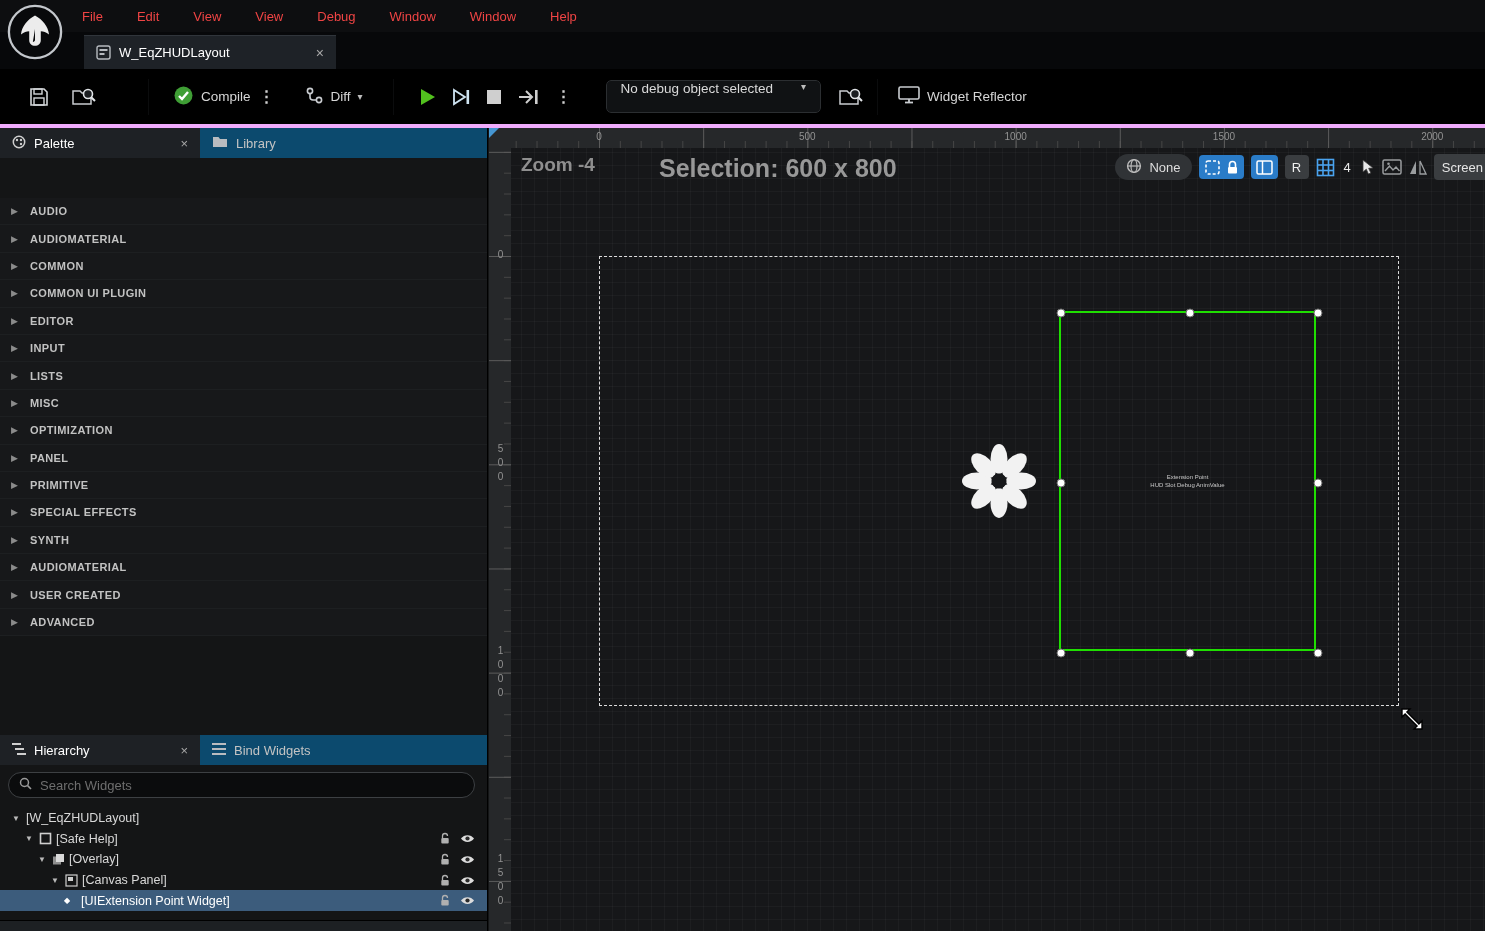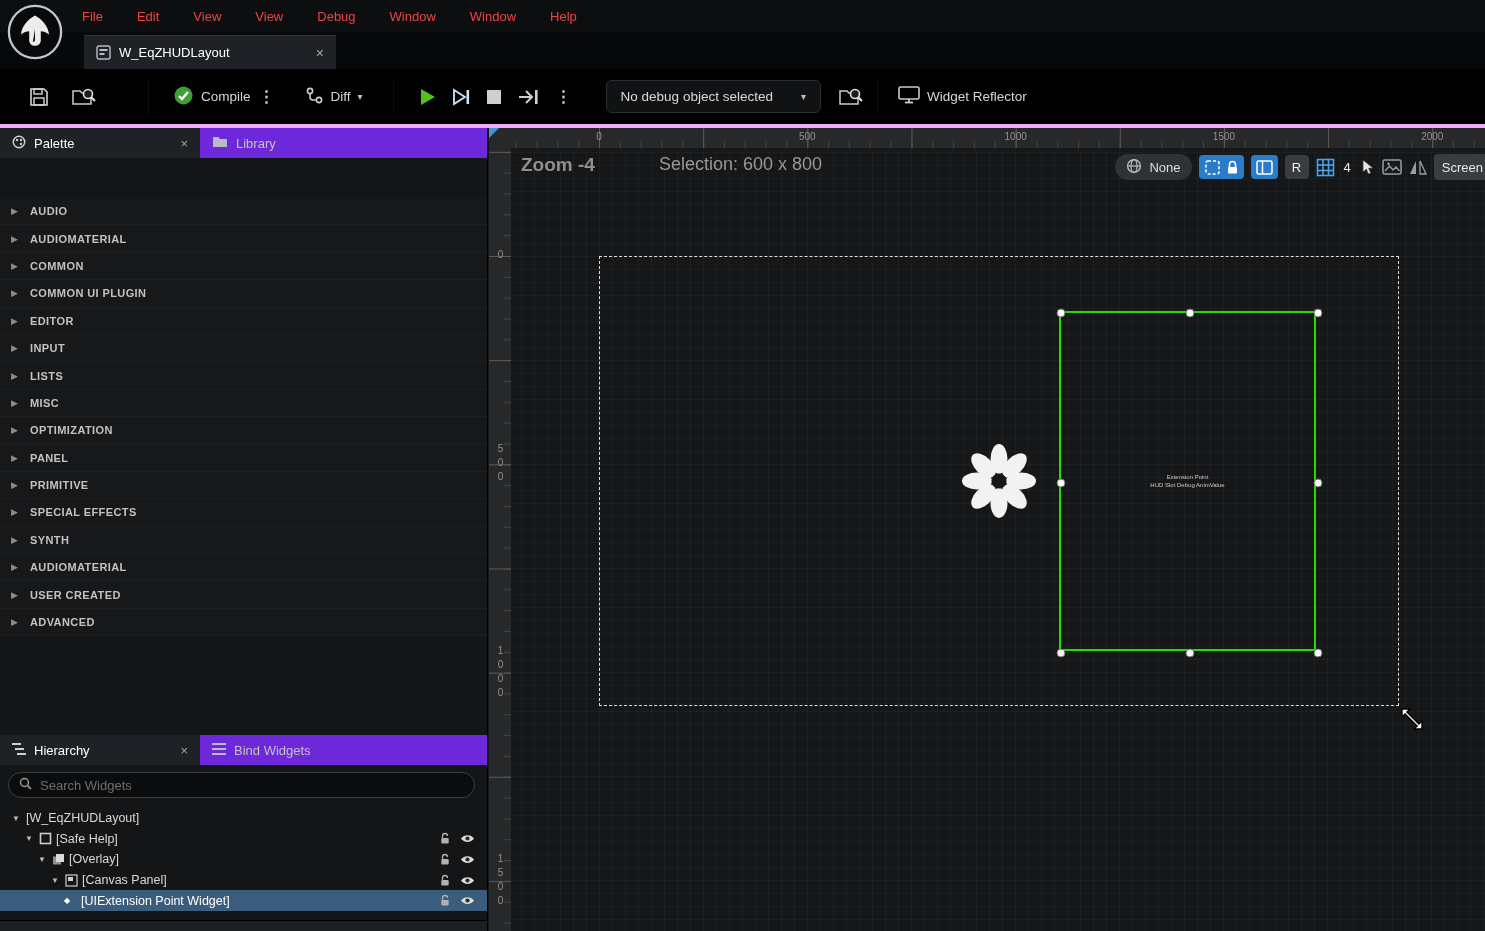--- a/index.html
+++ b/index.html
@@ -17,26 +17,26 @@
   .tab-title{font-size:13px;color:#fff;flex:1}
   .tab-close{color:#a8a8a8;font-size:14px;cursor:default}
   .tab-icon svg{display:block}
 
   
   .toolbar{position:absolute;top:69px;left:0;right:0;height:59px;background:#000000;display:flex;align-items:center;padding-left:28px;border-bottom:4px solid #f0abfc}
   .tbtn{background:none;border:none;display:flex;align-items:center;gap:7px;color:#d6d6d6;font-size:13.5px;cursor:default}
   .vsep{width:1px;height:36px;background:#0b0c0d;margin:0 16px}
   .more-dots{color:#cfcfcf;font-size:16px;font-weight:bold;background:none;border:none;margin-left:8px}
   .chev{font-size:10px;color:#bdbdbd}
-  .debug-dd{height:33px;background:#101214;border:1px solid #2b2e31;outline:1px solid #000;border-radius:5px;display:flex;align-items:center;gap:28px;padding:0 14px;font-size:13.5px;color:#dadada;margin-left:34px}
+  .debug-dd{height:33px;background:#101214;border:1px solid #2b2e31;outline:1px solid #000;border-radius:5px;display:flex;gap:28px;padding:0 14px;font-size:13.5px;color:#dadada;margin-left:34px}
   .wr-label{font-size:13.5px;color:#d6d6d6}
 
   
   .left{position:absolute;top:128px;left:0;width:488px;bottom:0;background:#141516;border-right:1px solid #000}
-  .panel-tabs{position:absolute;left:0;right:0;height:30px;background:#6d28d9;display:flex;align-items:stretch}
+  .panel-tabs{position:absolute;left:0;right:0;height:30px;background:#0c4a6e;display:flex;align-items:stretch}
   #palette-tabs{top:0}
   #hierarchy-tabs{top:607px}
   .ptab{display:flex;align-items:center;gap:8px;padding:0 12px;font-size:13px;color:#c3c3c3}
   .ptab.active{background:#1e2125;color:#fff;width:200px}
   .ptab .close{margin-left:auto;color:#a8a8a8;font-size:13px}
   .searchbar{position:absolute;left:8px;right:12px;height:26px;background:#0b0c0d;border:1px solid #3d4043;border-radius:13px;display:flex;align-items:center;padding:0 10px;gap:8px}
   #palette-search{top:37px}
   #hierarchy-search{top:644px}
   .searchbar input{flex:1;background:transparent;border:none;outline:none;color:#cccccc;font-size:13px;font-family:"Liberation Sans",sans-serif}
   .searchbar input::placeholder{color:#6e6e6e}
@@ -62,21 +62,21 @@
     background-size:104.17px 20px,20.83px 7px;background-repeat:repeat-x;background-position:88px 0,88px 13px}
   .ruler-left{position:absolute;left:0;top:20px;width:22px;bottom:0;background:#26282a;z-index:2;
     background-image:linear-gradient(#5b5b5b 1px,transparent 1px),linear-gradient(#454545 1px,transparent 1px);
     background-size:22px 104.17px,7px 20.83px;background-repeat:repeat-y;background-position:0 108px,15px 108px}
   .rnum{position:absolute;top:3px;transform:translateX(-50%);font-size:10px;color:#939393}
   .vnum{position:absolute;left:50%;transform:translate(-50%,-50%);writing-mode:vertical-rl;text-orientation:upright;font-size:10px;color:#939393;letter-spacing:3px;line-height:1}
   .viewport{position:absolute;left:22px;top:20px;right:0;bottom:0;background-color:#161719;
     background-image:linear-gradient(rgba(255,255,255,.032) 1px,transparent 1px),linear-gradient(90deg,rgba(255,255,255,.032) 1px,transparent 1px);
     background-size:13px 13px;background-position:88px 108px}
   .zoom-label{position:absolute;left:10px;top:6px;font-size:19px;font-weight:bold;color:#8f8f8f}
-  .sel-label{position:absolute;left:148px;top:6px;font-size:18px;font-weight:normal;color:#989898}
+  .sel-label{position:absolute;left:148px;top:6px;font-size:25px;font-weight:bold;color:#989898}
   .dv-controls{position:absolute;top:5px;right:0;height:28px;display:flex;align-items:center;gap:7px}
   .chip{height:26px;border-radius:13px;background:#303336;display:flex;align-items:center;gap:7px;padding:0 11px;font-size:13px;color:#dedede}
   .bluebox{height:24px;border-radius:4px;background:#2a7cc8;display:flex;align-items:center;gap:5px;padding:0 5px}
   .greybox{height:24px;min-width:24px;border-radius:4px;background:#3a3d40;display:flex;align-items:center;justify-content:center;font-size:13px;color:#eee;padding:0 5px}
   .ctl-num{font-size:13px;color:#eaeaea;margin:0 2px}
   .ctl-icon{display:flex;align-items:center}
   .screen-chip{height:26px;background:#3a3d40;border-radius:4px 0 0 4px;display:flex;align-items:center;padding:0 8px;font-size:13px;color:#e6e6e6;margin-right:-6px}
   .dashed-rect{position:absolute;left:88px;top:108px;width:800px;height:450px;border:1px dashed rgba(255,255,255,.85)}
   .green-rect{position:absolute;left:548px;top:163px;width:257px;height:340px;border:2px solid #1FDF01}
   .handle{position:absolute;width:9px;height:9px;border-radius:50%;background:#fff;border:1px solid #6e6e6e;transform:translate(-50%,-50%)}

